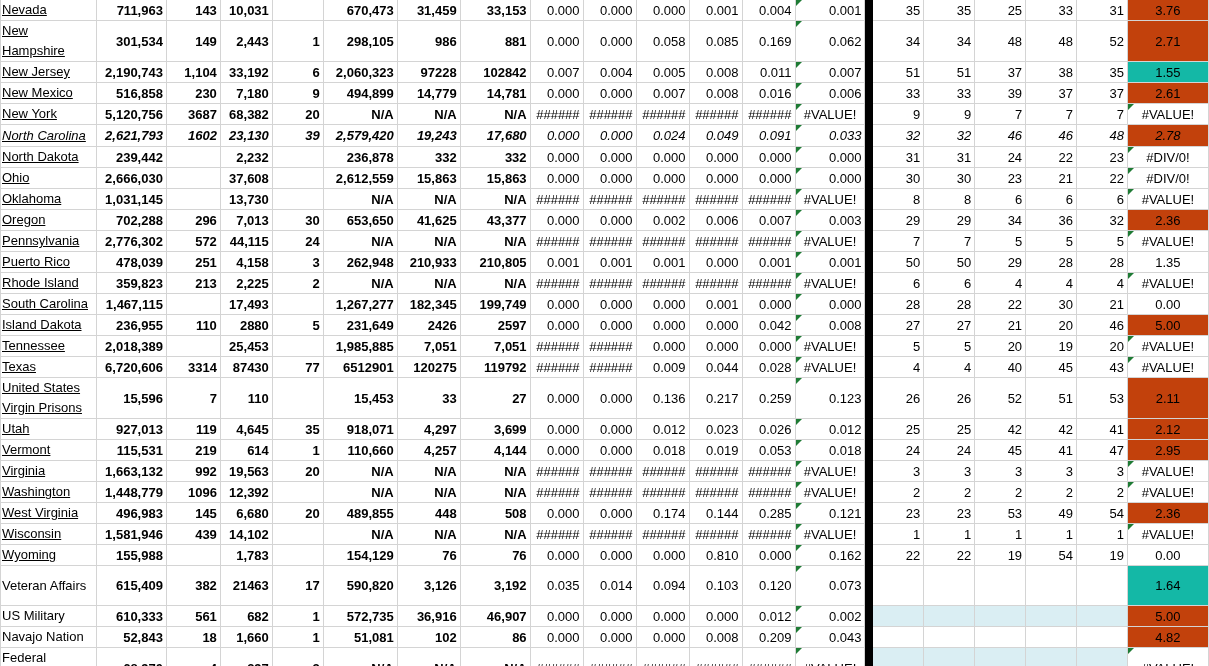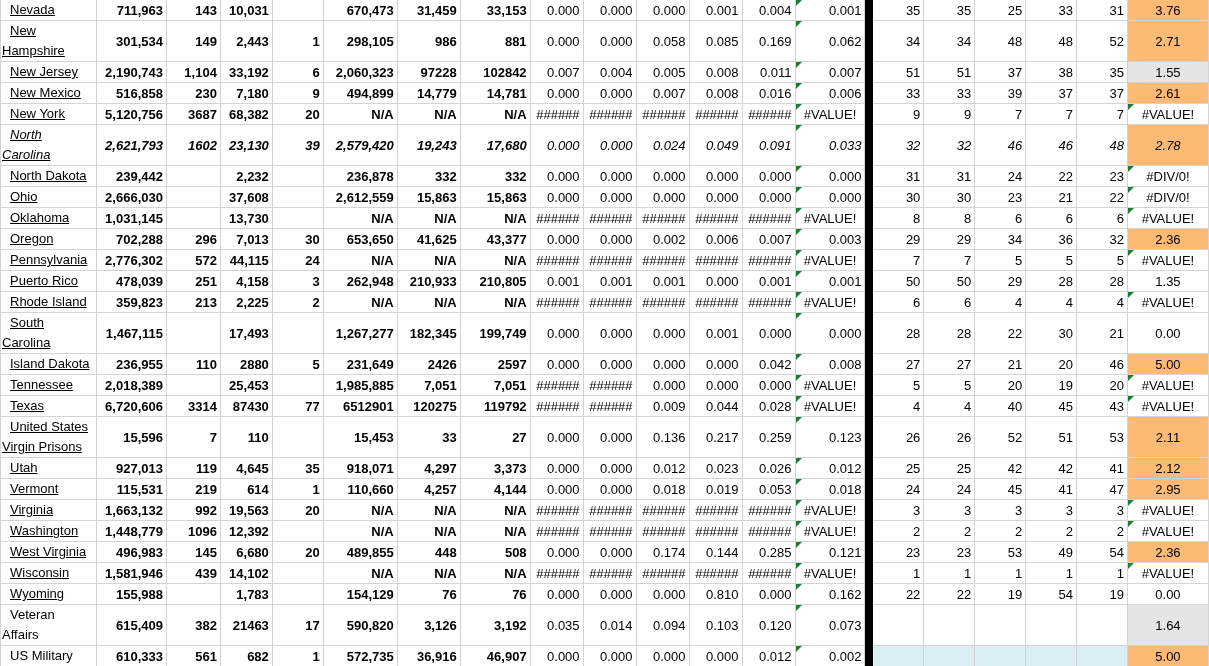--- a/index.html
+++ b/index.html
@@ -2,26 +2,26 @@
 <html><head>
 <meta charset="utf-8">
 <style>
   html,body{margin:0;padding:0;background:#fff;}
   body{width:1209px;height:666px;overflow:hidden;position:relative;
     font-family:"Liberation Sans","DejaVu Sans",sans-serif;font-size:13px;color:#000;}
   table{border-collapse:collapse;table-layout:fixed;position:absolute;left:0;top:-1px;}
   td{border:1px solid #d4d4d4;padding:0 3px;white-space:nowrap;overflow:hidden;
     text-align:right;vertical-align:middle;line-height:19px;position:relative;}
   td.name{text-align:left;padding-left:1px;white-space:normal;line-height:20px;}
-  td.name span{text-decoration:underline;padding-left:8px;}
+  td.name span{text-decoration:underline;}
   td.name.plain span{text-decoration:none;}
   td.b{font-weight:bold;}
   td.sep{background:#000;border-color:#000;padding:0;}
-  td.pink{background:#fdba74;margin-top:42px;}
-  td.yellow{background:#e5e5e5;}
+  td.pink{background:#c2410c;margin-top:42px;}
+  td.yellow{background:#14b8a6;}
   td.blue{background:#daeef3;}
   td.c{text-align:center;}
   td.err{text-align:center;}
   td.tri::before{content:"";position:absolute;left:0;top:0;width:0;height:0;
     border-top:6px solid #1e7b34;border-right:6px solid transparent;}
   tr.h1 td{height:19px;}
   tr.h2 td{height:39px;}
   tr.h22 td{height:21px;font-style:italic;}
 </style>
 </head>
@@ -467,21 +467,21 @@
         <td class="c pink">2.11</td>
       </tr>
       <tr class="h1">
         <td class="name"><span>Utah</span></td>
         <td class="b">927,013</td>
         <td class="b">119</td>
         <td class="b">4,645</td>
         <td class="b">35</td>
         <td class="b">918,071</td>
         <td class="b">4,297</td>
-        <td class="b">3,373</td>
+        <td class="b">3,699</td>
         <td class="">0.000</td>
         <td class="">0.000</td>
         <td class="">0.012</td>
         <td class="">0.023</td>
         <td class="">0.026</td>
         <td class="tri">0.012</td>
         <td class="sep"></td>
         <td>25</td>
         <td>25</td>
         <td>42</td>

